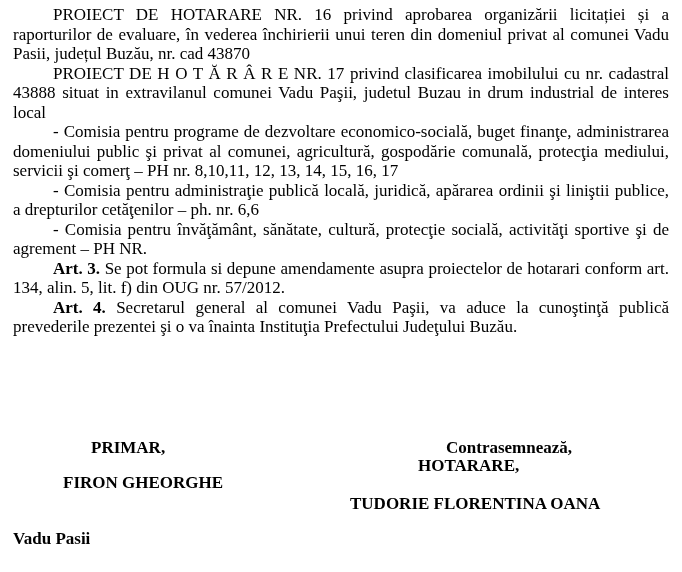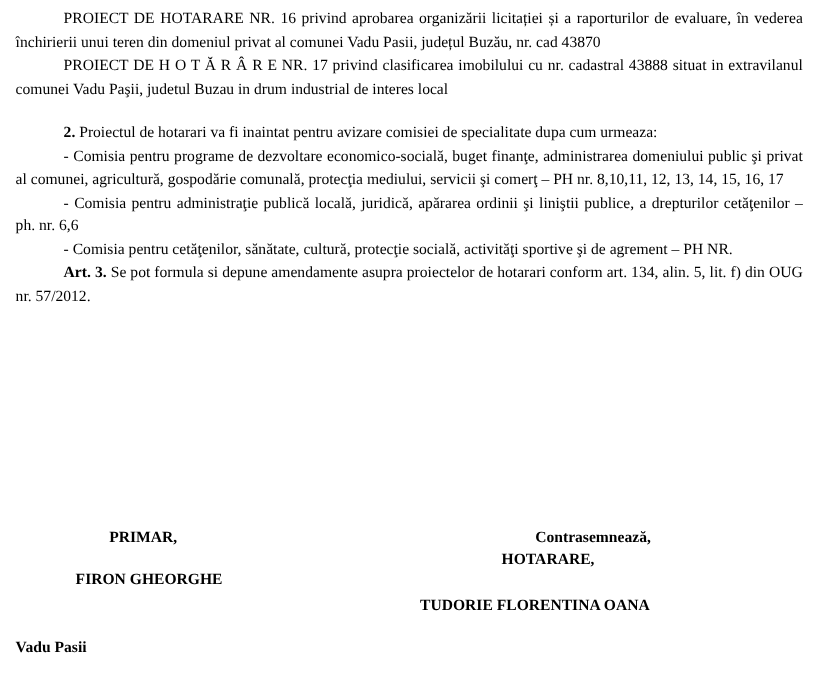--- a/index.html
+++ b/index.html
@@ -4,21 +4,21 @@
 <style>
   * { box-sizing: border-box; }
   html, body { margin: 0; padding: 0; background: #ffffff; }
   .page {
     position: relative;
     width: 682px;
     height: 572px;
     background: #ffffff;
     color: #000000;
     font-family: "Liberation Serif", "DejaVu Serif", serif;
-    font-size: 13px;
+    font-size: 17px;
     line-height: 19.5px;
     overflow: hidden;
   }
   .body-text {
     padding: 5px 13px 0 13px;
   }
   .body-text p {
     margin: 0;
     text-align: justify;
     text-indent: 40px;
@@ -45,30 +45,30 @@
 </head>
 <body>
 
 <div class="page">
 
   <div class="body-text">
     <p>PROIECT DE HOTARARE NR. 16 privind aprobarea organizării licitației și a raporturilor de evaluare, în vederea închirierii unui teren din domeniul privat al comunei Vadu Pasii, județul Buzău, nr. cad 43870</p>
 
     <p>PROIECT DE H O T Ă R Â R E  NR. 17 privind clasificarea imobilului cu nr. cadastral 43888 situat in extravilanul  comunei Vadu Paşii, judetul Buzau in drum industrial de interes local</p>
 
-    <p class="gap"><span class="lead">2.</span><span> Proiectul de hotarari va fi inaintat pentru avizare comisiei de specialitate dupa cum urmeaza:</span></p>
 
     <p>- Comisia pentru programe de dezvoltare economico-socială, buget finanţe, administrarea domeniului public şi privat al comunei, agricultură, gospodărie comunală, protecţia mediului, servicii şi comerţ – PH nr. 8,10,11, 12, 13, 14, 15, 16, 17</p>
 
     <p>- Comisia pentru administraţie publică locală, juridică, apărarea ordinii şi liniştii publice, a drepturilor cetăţenilor – ph. nr. 6,6</p>
 
-    <p>- Comisia pentru cetăţenilor, sănătate, cultură, protecţie socială, activităţi sportive şi de agrement – PH NR.</p>
+    <p>- Comisia pentru învăţământ, sănătate, cultură, protecţie socială, activităţi sportive şi de agrement – PH NR.</p>
 
     <p><span class="lead">Art. 3.</span><span> Se pot formula si depune amendamente asupra proiectelor de hotarari conform art. 134, alin. 5, lit. f) din OUG nr. 57/2012.</span></p>
 
+    <p><span class="lead">Art. 4.</span><span> Secretarul general al comunei Vadu Paşii, va aduce la cunoştinţă publică prevederile prezentei şi o va înainta Instituţia Prefectului Judeţului Buzău.</span></p>
   </div>
 
   <span class="sig" style="left: 91px; top: 438px;">PRIMAR,</span>
 
   <span class="sig" style="left: 446px; top: 438px;">Contrasemnează,</span>
 
   <span class="sig" style="left: 418px; top: 456px;">HOTARARE,</span>
 
   <span class="sig" style="left: 63px; top: 473px;">FIRON GHEORGHE</span>
 

